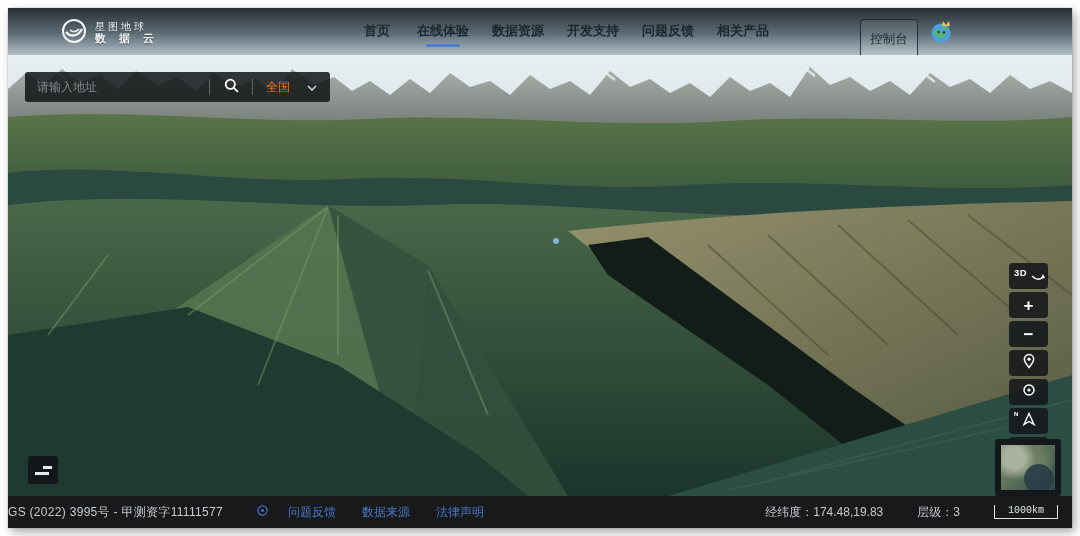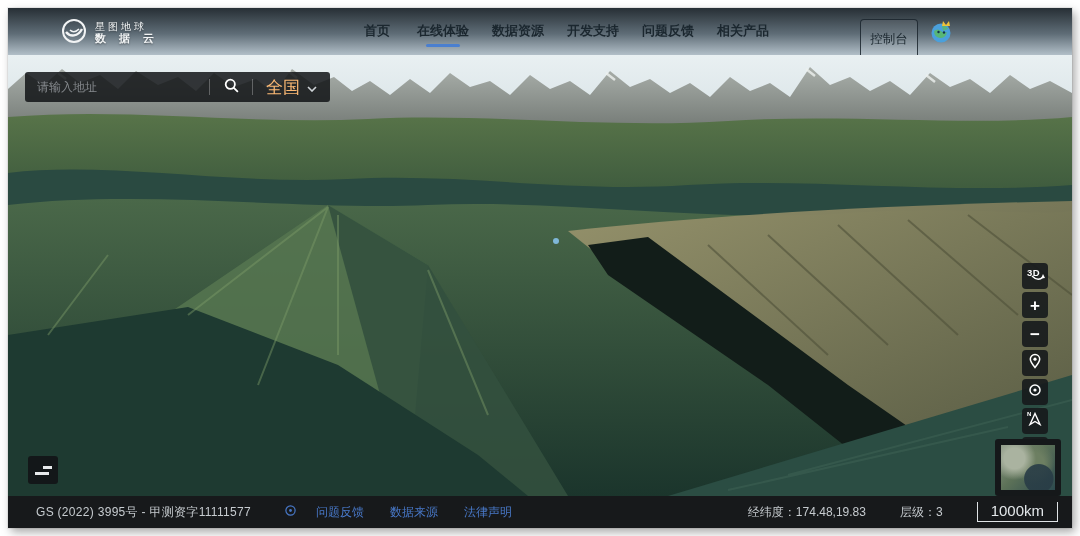--- a/index.html
+++ b/index.html
@@ -31,25 +31,25 @@
   .map { position:relative; flex:1; overflow:hidden; }
   .terrain { position:absolute; inset:0; width:100%; height:100%; display:block; }
 
   .searchbar { position:absolute; left:17px; top:17px; width:305px; height:30px;
                background:rgba(18,20,22,.85); border-radius:3px; display:flex; align-items:center; }
   .searchbar input { flex:1; height:100%; background:transparent; border:none; outline:none;
                      color:#dcdfe2; font-size:12px; padding:0 12px; }
   .searchbar input::placeholder { color:#85898d; }
   .sb-divider { width:1px; height:16px; background:rgba(255,255,255,.28); }
   .search-btn { width:42px; height:100%; display:flex; align-items:center; justify-content:center; cursor:pointer; }
-  .region-select { display:flex; align-items:center; gap:7px; padding:0 13px; height:100%;
-                   color:#fdba74; font-size:17px; cursor:pointer; }
+  .region-select { display:flex; align-items:center; gap:17px; padding:0 13px; height:100%;
+                   color:#f97316; font-size:12px; cursor:pointer; }
 
   .toolbar { position:absolute; right:24px; top:208px; display:flex; flex-direction:column; gap:3px; }
-  .tool-btn { width:26px; height:26px; background:rgba(22,25,28,.9); border-radius:4px; color:#fff;
+  .tool-btn { width:39px; height:26px; background:rgba(22,25,28,.9); border-radius:4px; color:#fff;
               display:flex; align-items:center; justify-content:center; cursor:pointer; position:relative; }
   .tool-btn.zoom { font-size:17px; font-weight:bold; line-height:1; }
   .btn-3d-label { font-size:9.5px; font-weight:bold; position:absolute; top:4px; left:5px; letter-spacing:.5px; }
   .btn-3d-arc { position:absolute; bottom:3px; right:3px; }
   .compass-n { position:absolute; top:3px; left:5px; font-size:6px; font-weight:bold; }
 
   .layers-btn { position:absolute; left:20px; bottom:12px; width:30px; height:28px;
                 background:rgba(18,21,23,.92); border-radius:3px; display:flex; flex-direction:column;
                 align-items:center; justify-content:center; gap:3px; cursor:pointer; }
   .layers-btn .bar1 { width:9px; height:3px; background:#e8eaec; margin-left:8px; }
@@ -59,27 +59,27 @@
              border:6px solid #15181a; border-radius:3px; cursor:pointer;
              background:
                radial-gradient(circle at 70% 75%, rgba(40,60,70,.9) 0 28%, transparent 30%),
                radial-gradient(circle at 25% 30%, #aab3a0 0 20%, transparent 42%),
                radial-gradient(circle at 60% 40%, #6d7f62 0 25%, transparent 50%),
                linear-gradient(135deg,#8a9584 0%, #5d7258 45%, #2c4a4e 100%); }
 
   
   .statusbar { height:32px; flex:0 0 32px; background:#17191b; display:flex; align-items:center;
                color:#c6cbcf; font-size:12px; position:relative; z-index:5; }
-  .license { margin-left:28px; letter-spacing:.3px; }
+  .license { letter-spacing:.3px; }
   .foot-links { display:flex; gap:26px; margin-left:34px; }
   .foot-link { color:#4878c8; display:flex; align-items:center; gap:20px; cursor:pointer; }
   .status-right { margin-left:auto; margin-right:14px; display:flex; align-items:center; gap:34px; }
   .kv { display:flex; align-items:center; }
-  .scalebar { font-size:15px; color:#e3e7ea; padding:0 13px 2px;
-              border-left:1px solid #dfe3e6; border-right:1px solid #dfe3e6; border-bottom:1px solid #dfe3e6; }
+  .scalebar { font-size:10px; color:#e3e7ea; padding:0 13px 2px;
+              border-left:1px solid #dfe3e6; border-right:1px solid #dfe3e6; border-bottom:1px solid #dfe3e6;font-family:Liberation Mono, monospace; }
 </style>
 </head>
 <body>
 
 <div class="frame">
 
   <div class="header">
     <div class="logo">
       <span>
         <svg width="28" height="28" viewBox="0 0 28 28">

